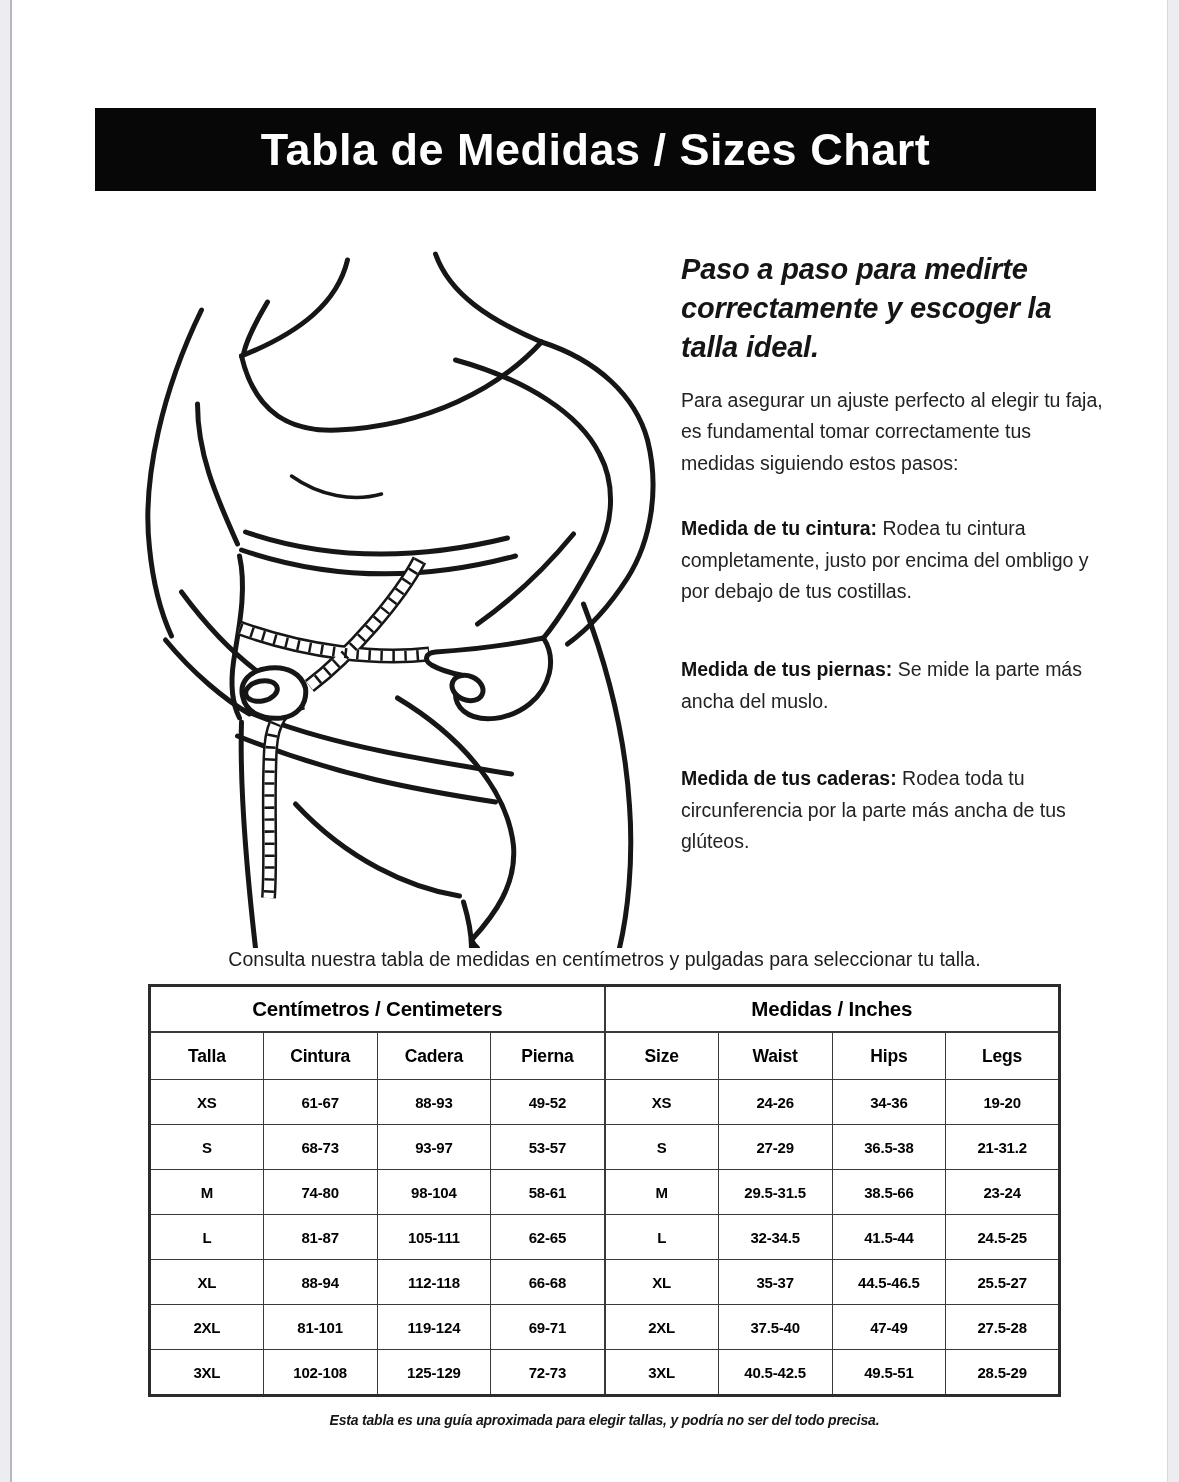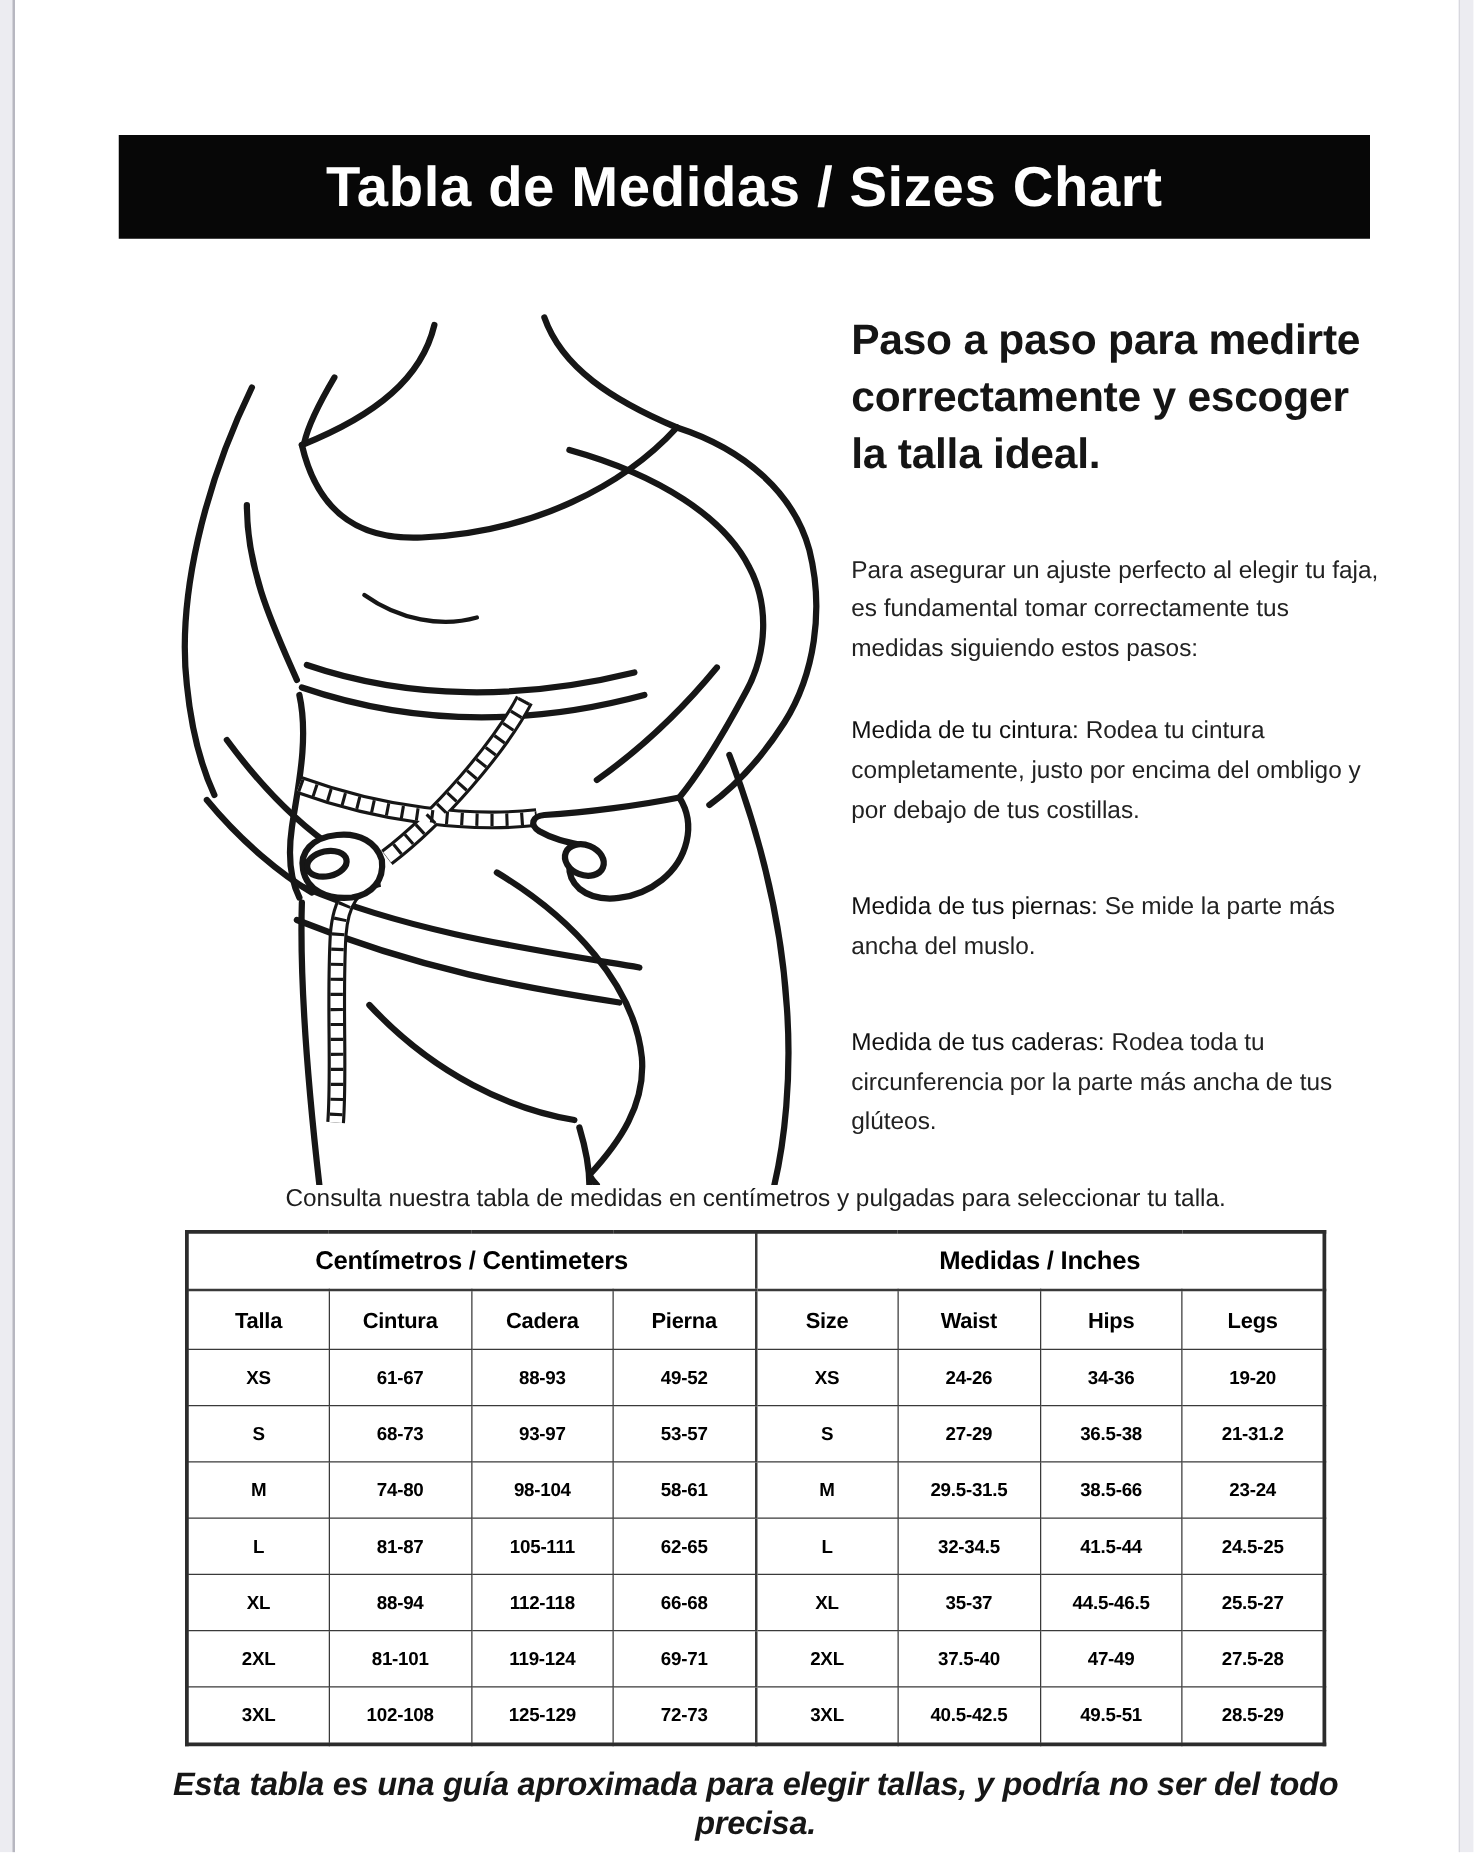--- a/index.html
+++ b/index.html
@@ -6,36 +6,36 @@
   .stage{position:relative;width:1179px;height:1482px;background:#ffffff;overflow:hidden;
          font-family:"Liberation Sans",sans-serif;color:#1b1b1b;}
   .gutter-left{position:absolute;left:0;top:0;width:10px;height:1482px;background:#ececf1;border-right:2px solid #b7b7c0;}
   .gutter-right{position:absolute;right:0;top:0;width:11px;height:1482px;background:#ececf1;border-left:1px solid #d8d8de;}
   .banner{position:absolute;left:95px;top:108px;width:1001px;height:83px;background:#070707;
           display:flex;align-items:center;justify-content:center;}
   .banner h1{margin:12px;color:#ffffff;font-size:45px;font-weight:700;letter-spacing:.5px;text-align:center;}
   .illustration{position:absolute;left:95px;top:248px;width:565px;height:700px;margin:0;}
   .illustration svg{width:100%;height:100%;display:block;}
   .instructions{position:absolute;left:681px;top:250px;width:424px;}
-  .instructions h2{margin:0 0 54px 0;font-size:34px;line-height:1.34;font-weight:700;letter-spacing:-.2px;color:#151515;}
+  .instructions h2{margin:0 0 18px 0;font-size:29px;line-height:1.34;font-weight:700;letter-spacing:-.2px;color:#151515;font-style:italic;}
   .instructions p{margin:0;font-size:19.5px;line-height:1.62;color:#222;}
   .instructions p.intro{margin-bottom:34px;}
   .instructions p.step{margin-bottom:46px;}
-  .instructions strong{font-weight:400;color:#111;}
+  .instructions strong{font-weight:700;color:#111;}
   .table-caption{position:absolute;left:148px;top:948px;width:913px;text-align:center;font-size:19.5px;color:#1d1d1d;}
   table.size-table{position:absolute;left:148px;top:984px;width:913px;border-collapse:collapse;table-layout:fixed;
                    text-align:center;color:#000000;}
   table.size-table th,table.size-table td{border:1.5px solid #3a3a3a;font-weight:700;letter-spacing:-.2px;padding:0;}
   table.size-table{border:3px solid #2c2c2c;}
   tr.group-header-row th{height:44px;font-size:20.5px;border-bottom-width:2px;}
   tr.column-header-row th{height:46px;font-size:17.5px;}
   table.size-table td{height:44px;font-size:15px;}
   .group-start{border-left-width:2.5px !important;}
   .footnote{position:absolute;left:105px;top:1412px;width:999px;text-align:center;
-            font-weight:700;font-style:italic;font-size:26px;letter-spacing:-.2px;color:#161616;}
+            font-weight:700;font-style:italic;font-size:14px;letter-spacing:-.2px;color:#161616;}
 </style>
 </head>
 <body>
 
 <div class="stage">
   <div class="gutter-left"></div>
   <div class="gutter-right"></div>
 
   <header class="banner">
     <h1>Tabla de Medidas / Sizes Chart</h1>

